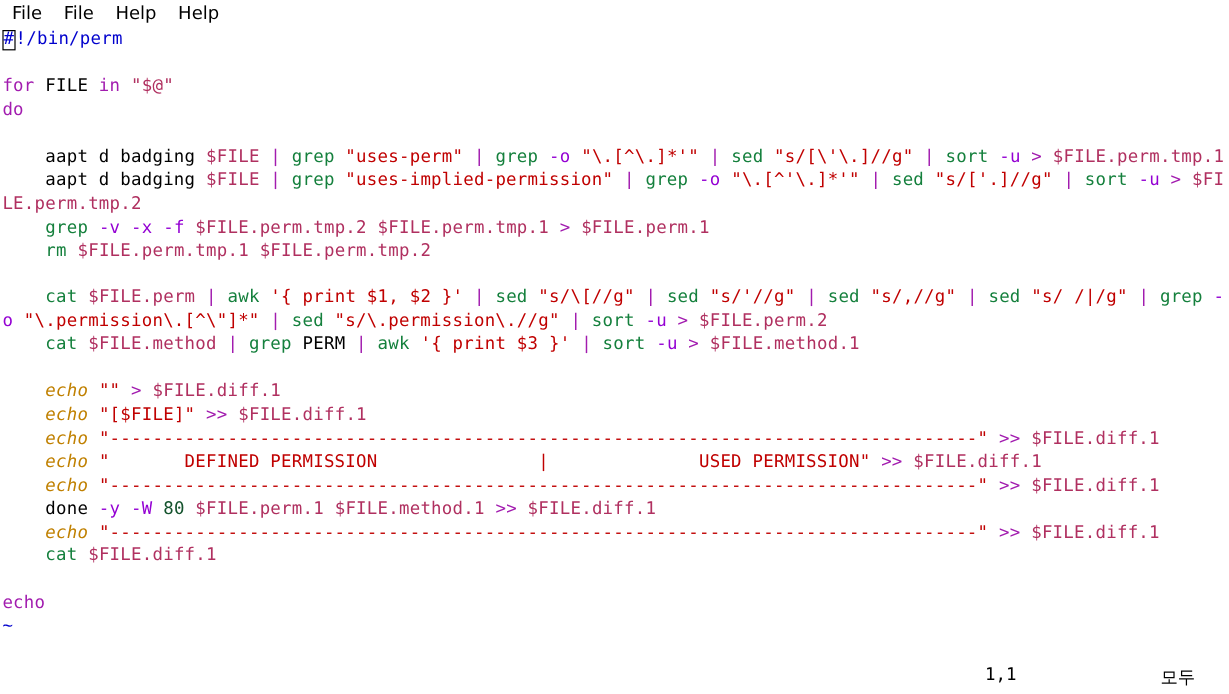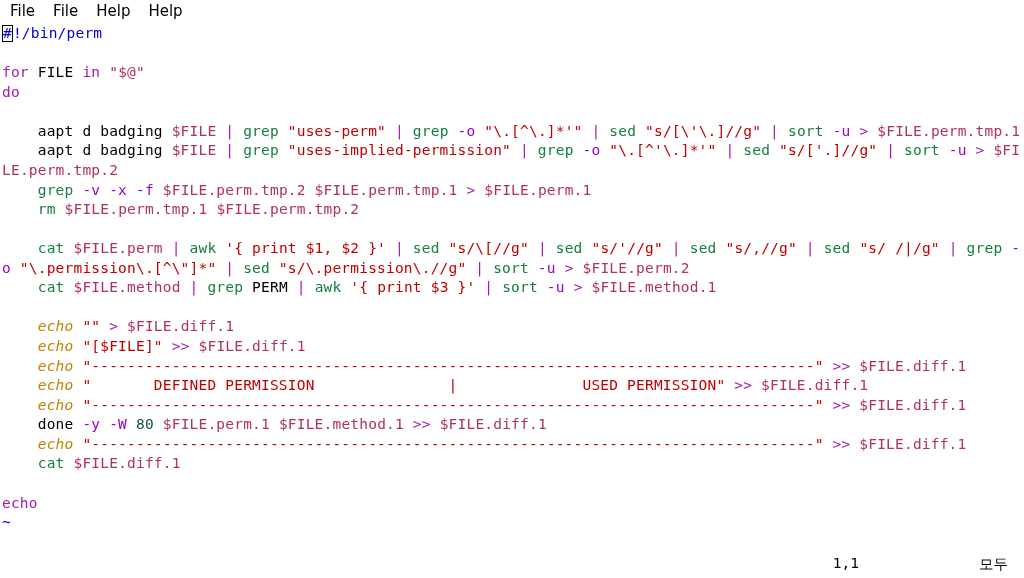--- a/index.html
+++ b/index.html
@@ -11,21 +11,21 @@
   .c-kw   { color: #a21caf; }   
   .c-cmd  { color: #c08000; font-style: italic; }
   .c-fn   { color: #15803d; }   
   .c-id   { color: #000; }
   .c-const{ color: #b03060; }   
   .c-str  { color: #c00000; }   
   .c-blue { color: #0000cd; }
   .c-pur  { color: #9400d3; }   
   .c-pink { color: #14532d; }   
   .tilde  { color: #0000cd; }
-  .status { position: absolute; bottom: 4px; right: 16px; display: flex; gap: 120px; font-size: 14.5px; }
+  .status { position: absolute; bottom: 4px; right: 28px; display: flex; gap: 120px; font-size: 14.5px; }
 </style>
 </head>
 <body>
 
 <div class="menubar">
   <span>File</span>
   <span>File</span>
   <span>Help</span>
   <span>Help</span>
 </div>

